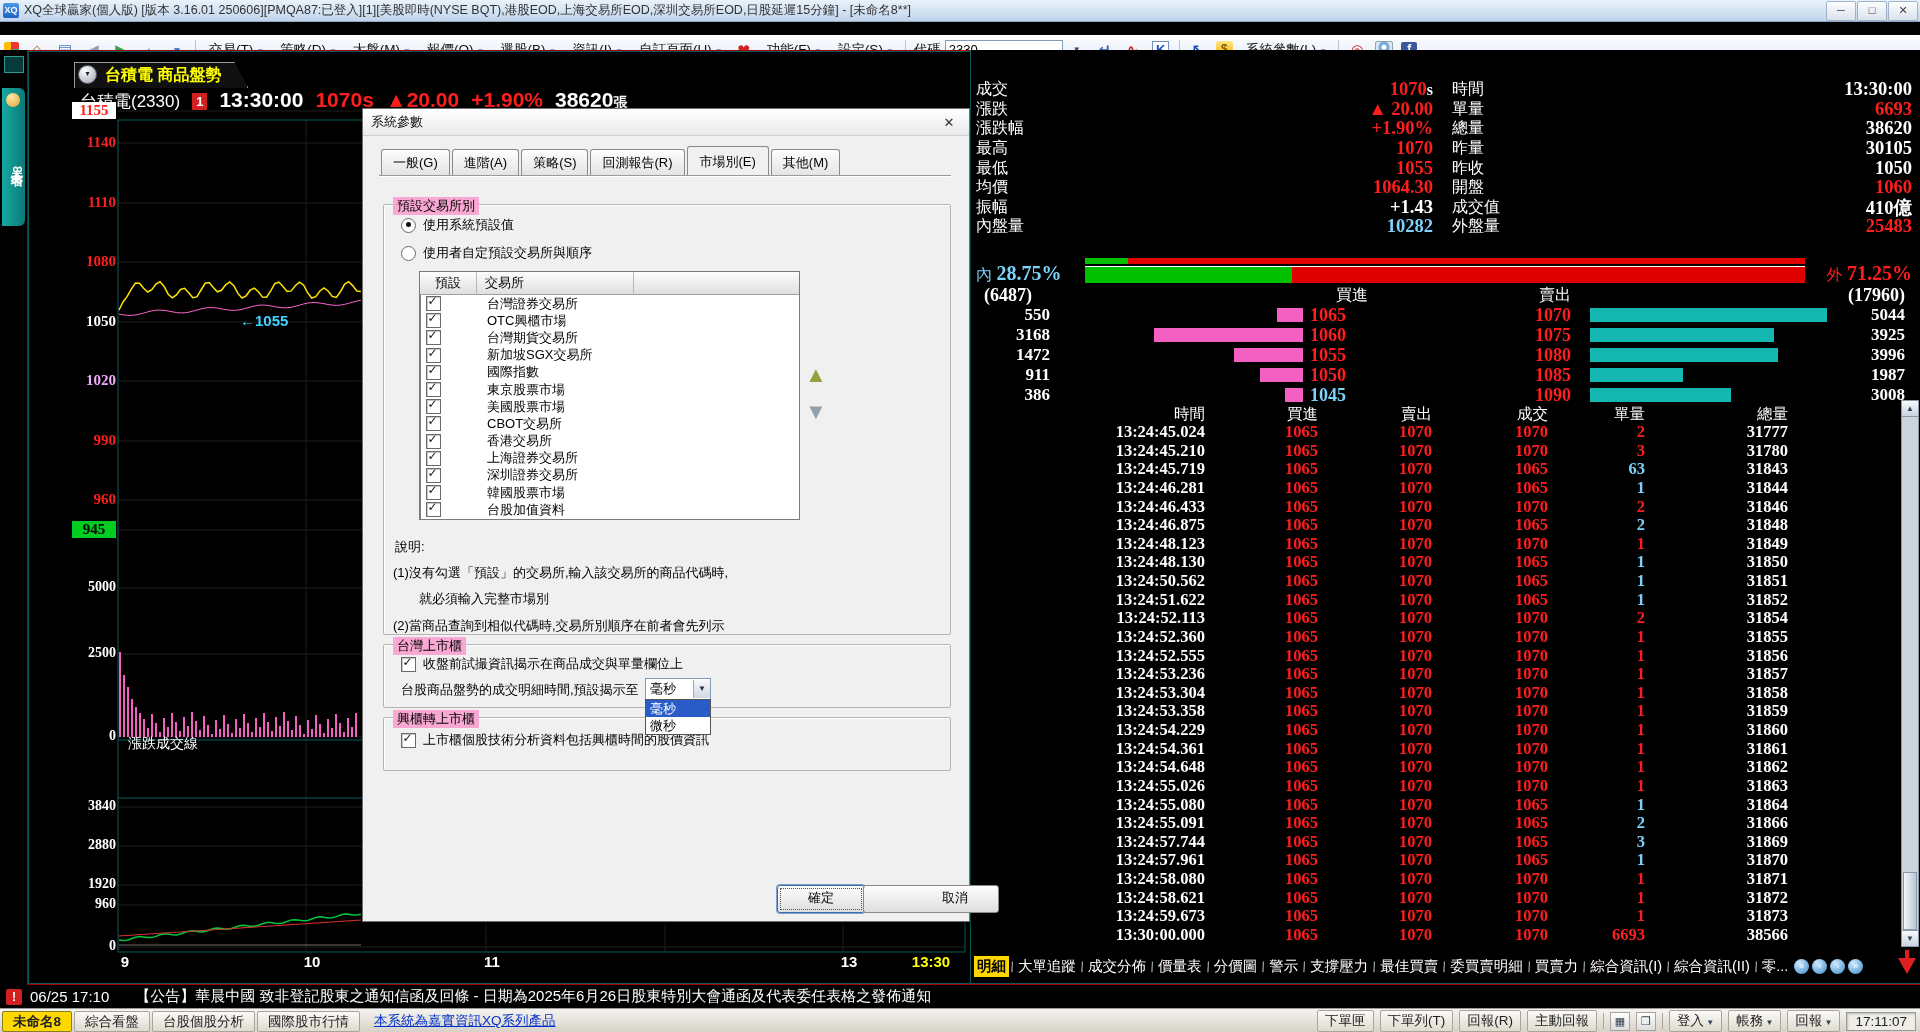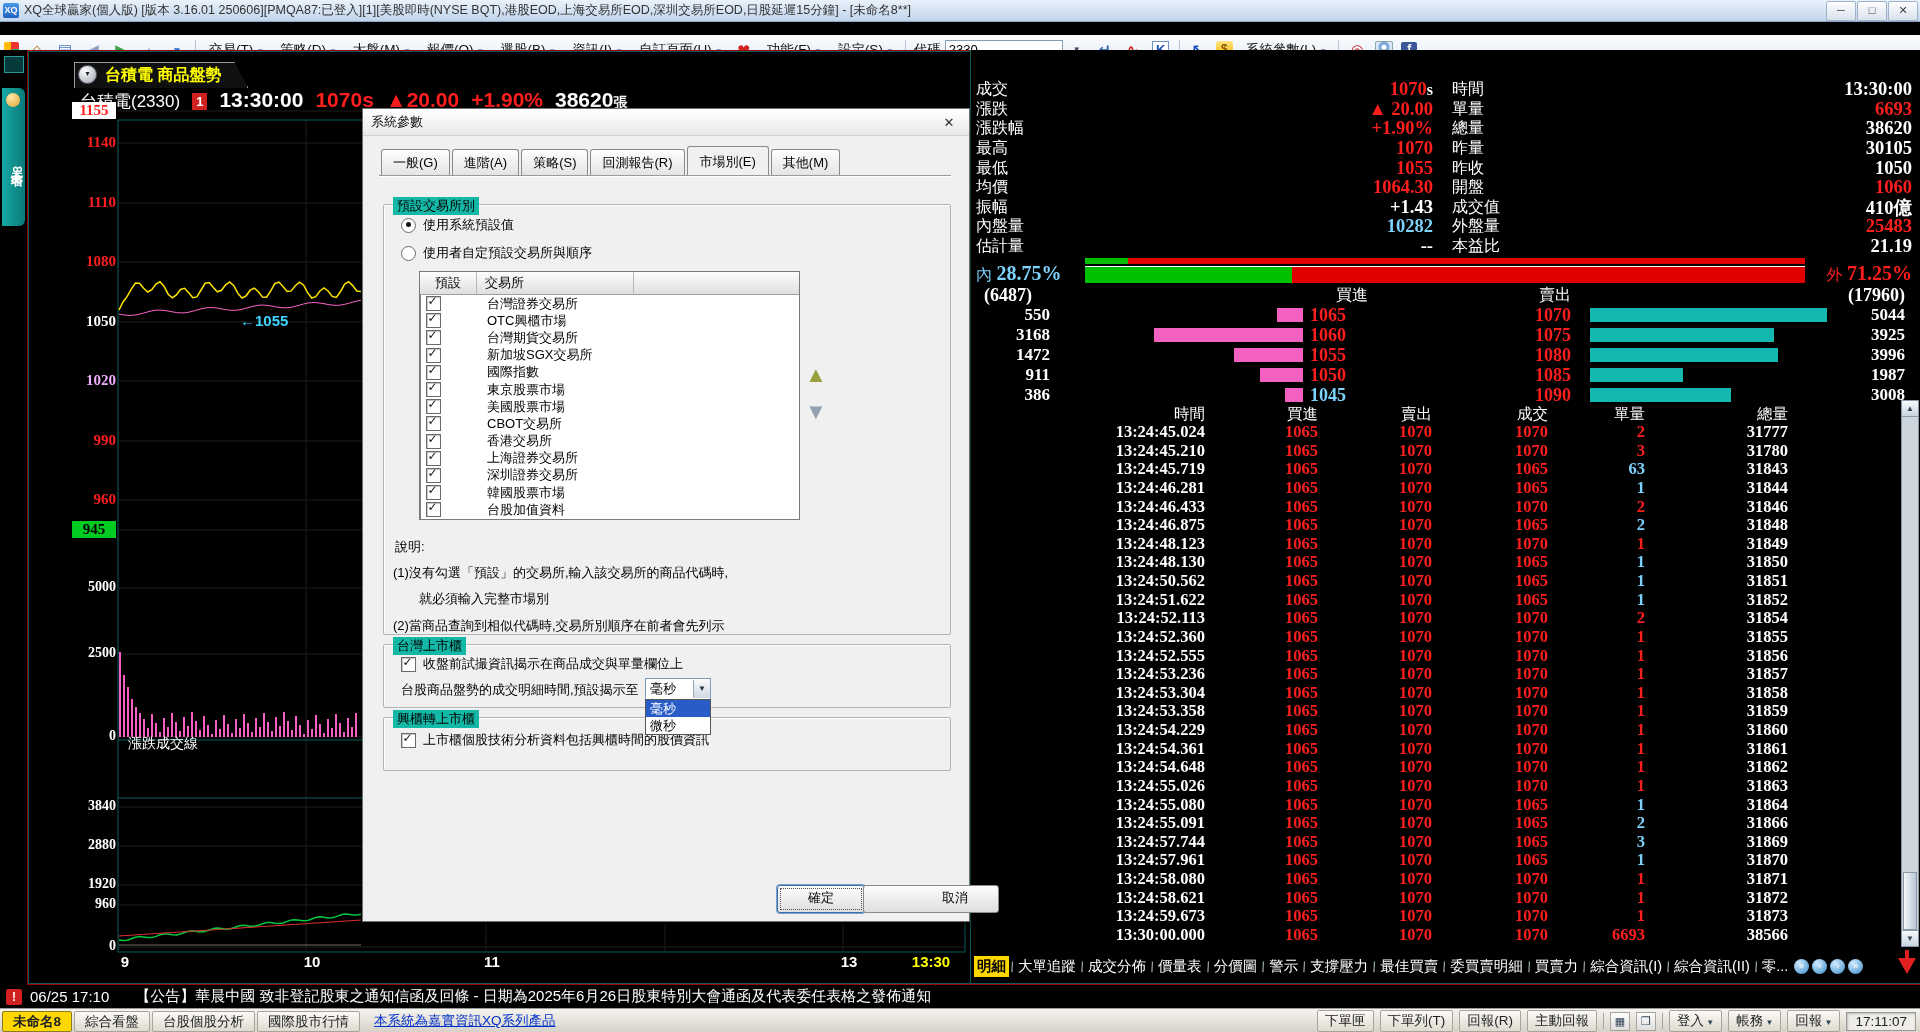--- a/index.html
+++ b/index.html
@@ -117,21 +117,21 @@
   #dlg-title{height:26px;background:linear-gradient(#ffffff,#e9e9e9);border-bottom:1px solid #cfcfcf;
              display:flex;align-items:center;padding:0 8px;font-size:13px;color:#111;}
   #dlg-close{position:absolute;right:6px;top:3px;width:26px;height:20px;text-align:center;line-height:19px;
              font-size:13px;color:#333;border:1px solid transparent;}
   #dlg-tabs{position:absolute;left:18px;top:38px;display:flex;align-items:flex-end;height:28px;}
   .dlgtab{border:1px solid #8a8a8a;border-bottom:none;background:linear-gradient(#fdfdfd,#e4e4e4);
           padding:4px 11px;margin-right:2px;border-radius:3px 3px 0 0;height:17px;}
   .dlgtab.active{background:#f0f0f0;padding:6px 12px;position:relative;top:1px;font-weight:normal;}
   #dlg-tabline{position:absolute;left:16px;top:66px;width:572px;height:1px;background:#9a9a9a;box-shadow:0 1px 0 #fff;}
   .grp{position:absolute;border:1px solid #b4b4b4;box-shadow:inset 1px 1px 0 #fff;border-radius:2px;}
-  .grp-lab{position:absolute;background:#14b8a6;padding:0 4px;font-size:13px;}
+  .grp-lab{position:absolute;background:#f9a8d4;padding:0 4px;font-size:13px;}
   .radio{position:absolute;display:flex;align-items:center;gap:7px;}
   .rdot{width:13px;height:13px;border-radius:50%;border:1px solid #6a6a6a;background:#fff;position:relative;}
   .rdot.sel::after{content:"";position:absolute;left:3.5px;top:3.5px;width:5px;height:5px;border-radius:50%;background:#111;}
   #exch-table{position:absolute;left:56px;top:162px;width:379px;height:247px;background:#fff;
               border:1px solid #7a7a7a;box-shadow:inset 1px 1px 0 #808080;}
   #exch-hdr{display:flex;height:22px;background:linear-gradient(#fdfdfd,#dfdfdf);border-bottom:1px solid #a0a0a0;}
   .eh{border-right:1px solid #b8b8b8;box-sizing:border-box;line-height:22px;font-size:13px;}
   .exrow{display:flex;align-items:center;height:17.2px;}
   .chk{width:13px;height:13px;background:#fff;border:1px solid #6a6a6a;box-shadow:inset 1px 1px 0 #c8c8c8;
        position:relative;flex:none;}
@@ -413,26 +413,20 @@
         <div class="qv1 num c-w">+1.43</div>
         <div class="ql2">成交值</div>
         <div class="qv2 num c-w">410億</div>
       </div>
       <div class="qrow">
         <div class="ql">內盤量</div>
         <div class="qv1 num c-g">10282</div>
         <div class="ql2">外盤量</div>
         <div class="qv2 num c-r">25483</div>
       </div>
-      <div class="qrow">
-        <div class="ql">估計量</div>
-        <div class="qv1 num c-w">--</div>
-        <div class="ql2">本益比</div>
-        <div class="qv2 num c-w">21.19</div>
-      </div>
     </div>
 
   <div class="abs bar-outer" style="left:1085px;top:258px;width:720px;height:6px;">
     <div class="bar-green" id="thinbar-green" style="width: 6%;"></div>
   </div>
   <div class="abs bar-outer" style="left:1085px;top:266px;width:720px;height:16px;border-top:1px solid #fff;">
     <div class="bar-green" id="thickbar-green" style="width: 28.75%;"></div>
   </div>
   <div class="abs" style="left:976px;top:262px;">
     <span class="c-g" style="font-size:16px">內</span>

